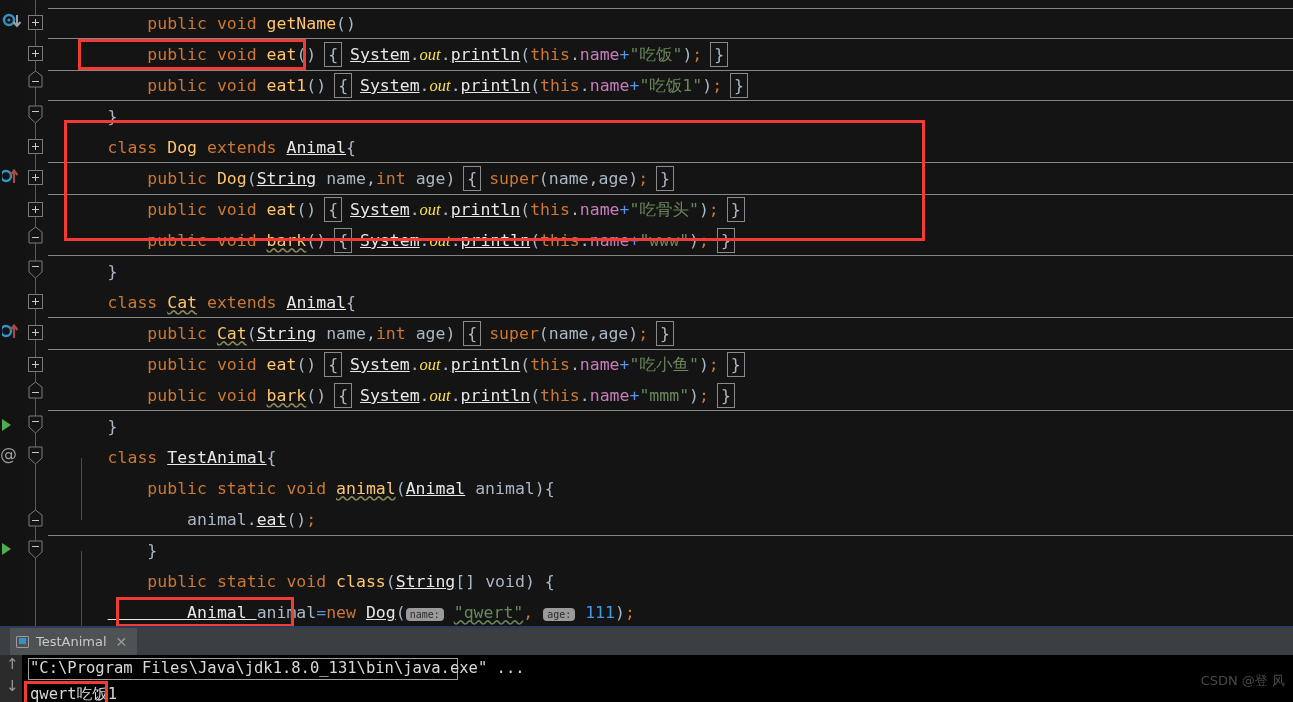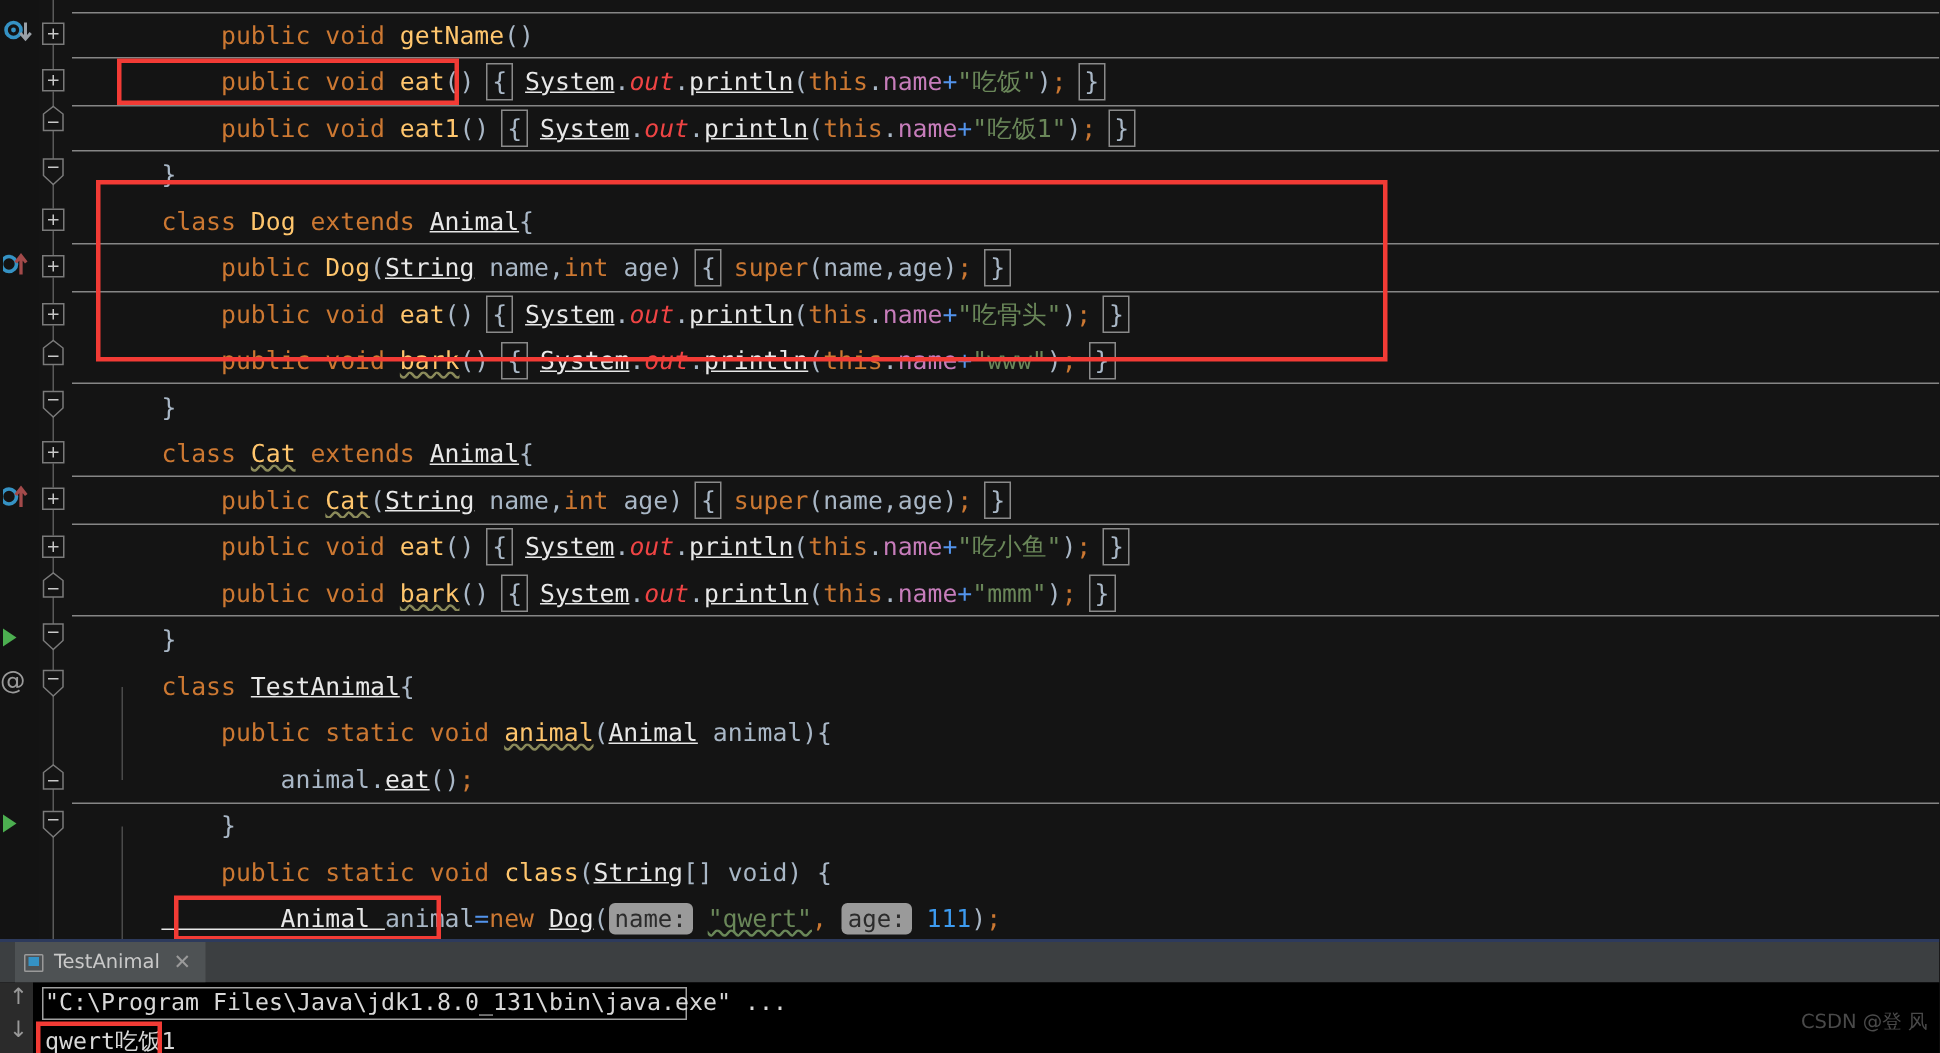--- a/index.html
+++ b/index.html
@@ -19,30 +19,30 @@
        font-size:16.5px;letter-spacing:0px;}
   .sep{position:absolute;left:48px;right:0;height:1px;background:#9a9a9a;opacity:.85;}
 
   
   .kw{color:#cc7832;}
   .pl{color:#a9b7c6;}
   .wht{color:#e8e8e8;text-decoration:underline;}
   .mth{color:#ffc66d;}
   .str{color:#6a8759;}
   .fld{color:#c77dbb;}
-  .ital{color:#ef4444;font-style:italic;}
+  .ital{color:#fde047;font-style:italic;font-family:Liberation Serif, serif;}
   .num{color:#3d9bf0;text-align:right;}
   .op{color:#5394ec;}
   .punc{color:#a9b7c6;}
   .semi{color:#cc7832;}
 
   .brace-hl{outline:1px solid #8a8a8a;outline-offset:0;padding:2px 3px;margin:0 -1px;}
   .squiggle{text-decoration:underline wavy #6a8759;text-decoration-skip-ink:none;}
   .squiggle-g{text-decoration:underline wavy #8a8a5a;text-decoration-skip-ink:none;}
-  .hint{background:#9a9a9a;color:#2b2b2b;border-radius:4px;padding:1px 4px;font-size:16px;}
+  .hint{background:#9a9a9a;color:#2b2b2b;border-radius:4px;padding:1px 4px;font-size:10px;}
 
   
   .fi{position:absolute;left:28px;width:15px;height:15px;box-sizing:border-box;}
   .fi.plus,.fi.minus{border:1px solid #7a7a7a;background:#141414;}
   .fi.plus:before,.fi.minus:before{content:"";position:absolute;left:3px;top:6px;width:7px;height:1px;background:#c8c8c8;}
   .fi.plus:after{content:"";position:absolute;left:6px;top:3px;width:1px;height:7px;background:#c8c8c8;}
   .fi-top{position:absolute;left:28px;width:15px;height:19px;}
   .fi-bot{position:absolute;left:28px;width:15px;height:19px;}
 
   

